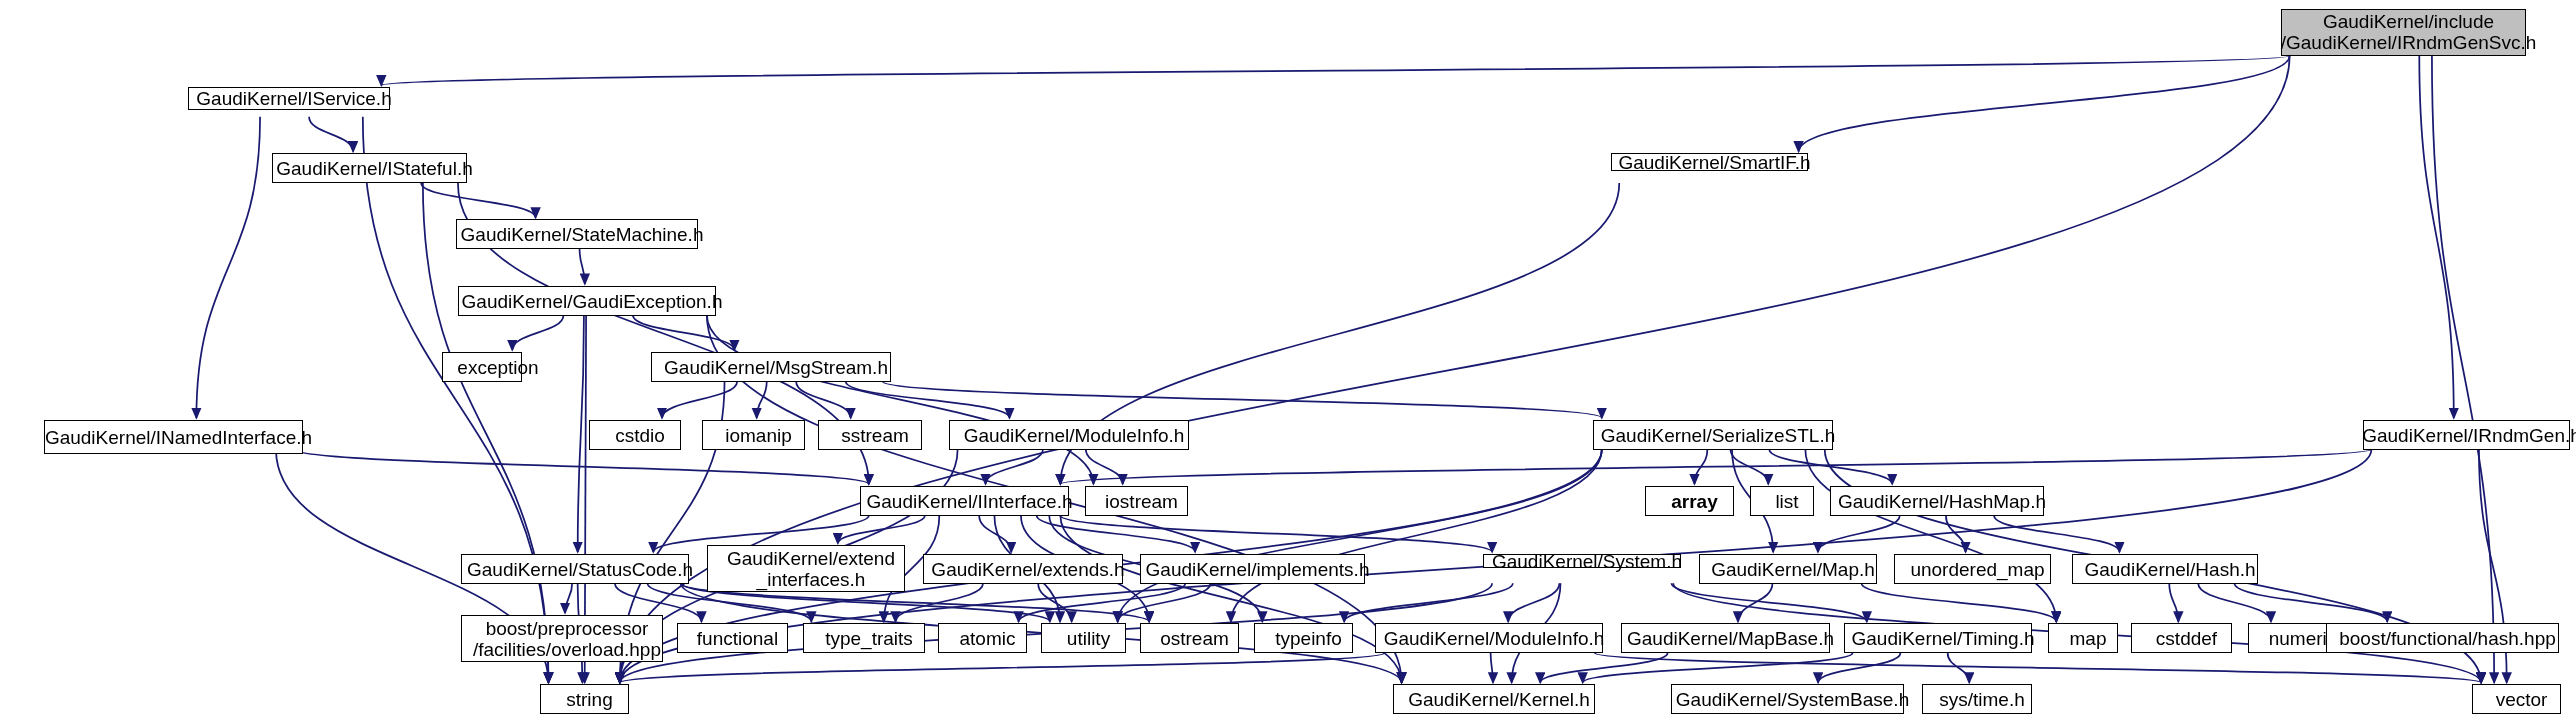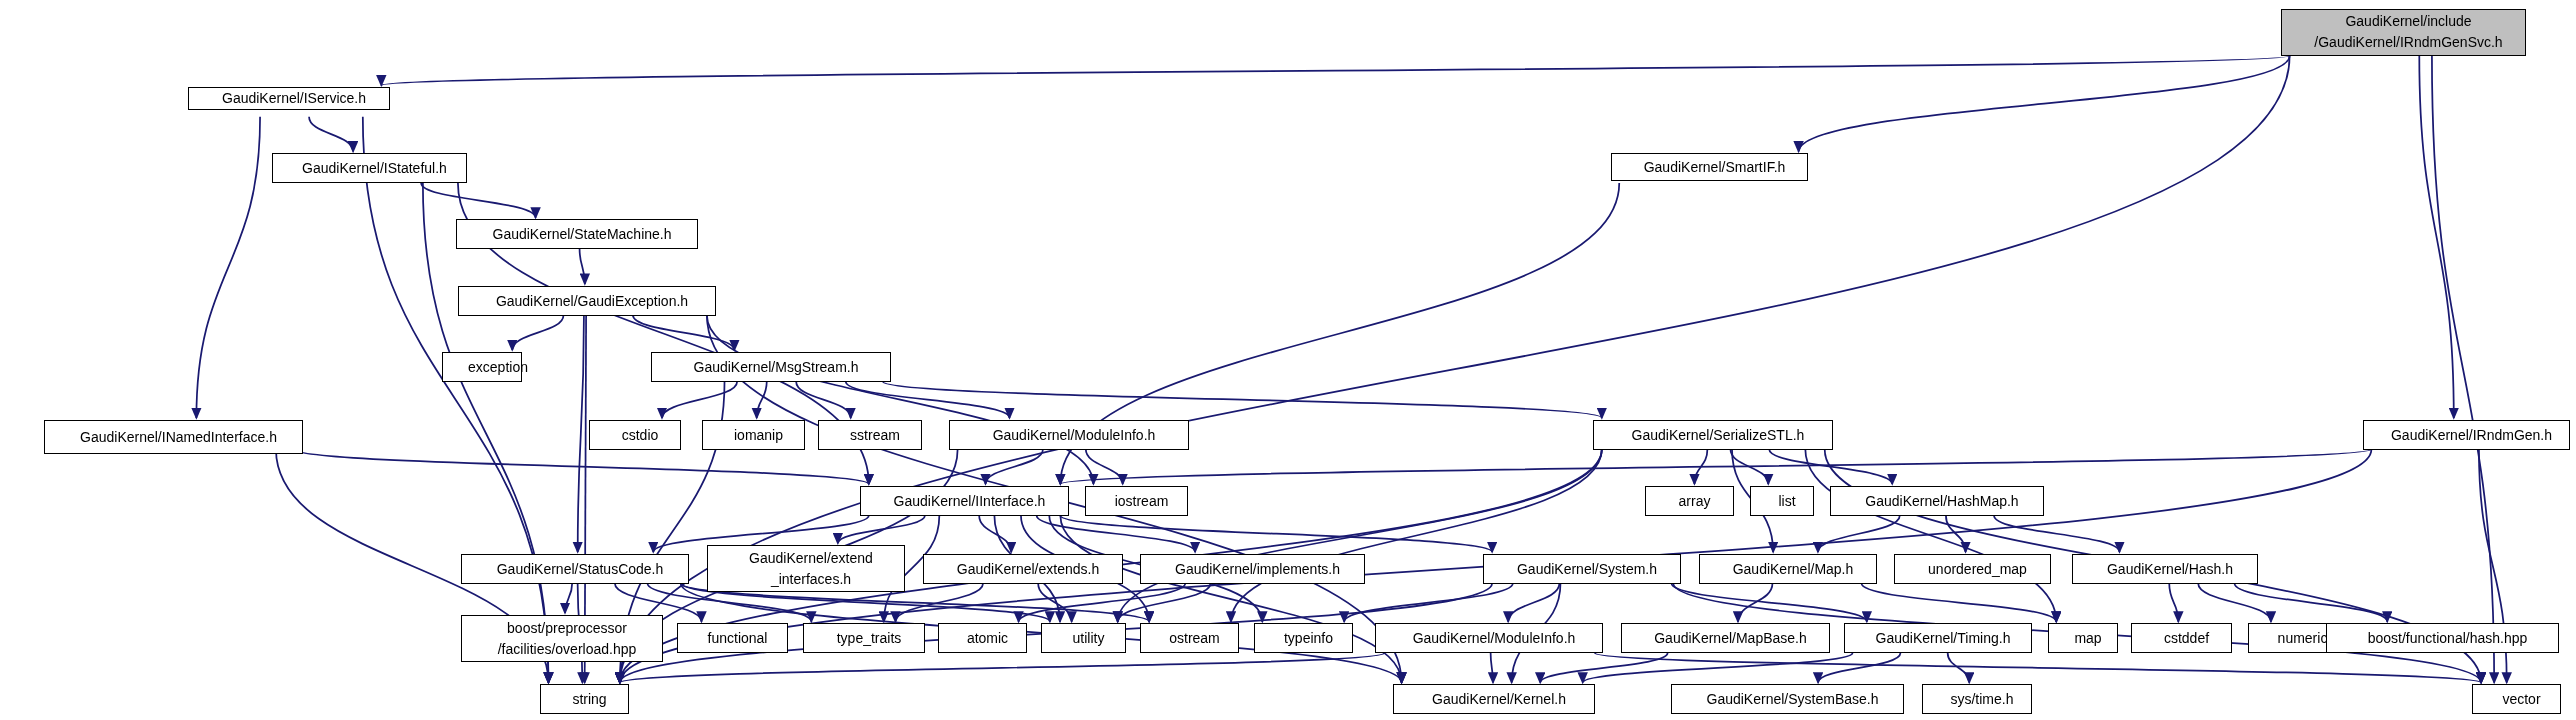--- a/index.html
+++ b/index.html
@@ -37,21 +37,21 @@
     align-items: center;
     justify-content: center;
     z-index: 1;
     cursor: pointer;
   }
   .node.nolink { cursor: default; }
   .node.root {
     background: #bfbfbf;
   }
   .node .label {
-    font-size: 14px;
+    font-size: 19px;
     line-height: 21px;
     color: #000000;
     text-align: center;
     white-space: pre-line;
     padding: 0 5.2px;
     margin-left: 10px;
   }
 </style>
 </head>
 <body>
@@ -151,21 +151,21 @@
 <div class="node root nolink" style="left: 2281px; top: 8.7px; width: 245px; height: 47px;">
       <span class="label">GaudiKernel/include
 /GaudiKernel/IRndmGenSvc.h</span>
     </div>
     <div class="node" style="left: 188px; top: 87px; width: 202px; height: 23px; align-items: flex-end;">
       <span class="label">GaudiKernel/IService.h</span>
     </div>
     <div class="node" style="left: 272px; top: 153px; width: 195px; height: 30px;">
       <span class="label">GaudiKernel/IStateful.h</span>
     </div>
-    <div class="node" style="left: 1611px; top: 153px; width: 197px; height: 28px;">
+    <div class="node" style="left: 1611px; top: 153px; width: 197px; height: 18px;">
       <span class="label">GaudiKernel/SmartIF.h</span>
     </div>
     <div class="node" style="left: 456px; top: 219px; width: 242px; height: 30px;">
       <span class="label">GaudiKernel/StateMachine.h</span>
     </div>
     <div class="node" style="left: 458px; top: 286px; width: 258px; height: 30px;">
       <span class="label">GaudiKernel/GaudiException.h</span>
     </div>
     <div class="node nolink" style="left: 442px; top: 352px; width: 80px; height: 30px; padding-left: 22px;">
       <span class="label">exception</span>
@@ -193,21 +193,21 @@
     </div>
     <div class="node" style="left: 2363px; top: 420px; width: 207px; height: 30px;">
       <span class="label">GaudiKernel/IRndmGen.h</span>
     </div>
     <div class="node" style="left: 860px; top: 486px; width: 209px; height: 30px;">
       <span class="label">GaudiKernel/IInterface.h</span>
     </div>
     <div class="node nolink" style="left: 1085px; top: 486px; width: 103px; height: 30px;">
       <span class="label">iostream</span>
     </div>
-    <div class="node nolink" style="left: 1645px; top: 486px; width: 89px; height: 30px;">
+    <div class="node nolink" style="left: 1645px; top: 486px; width: 89px; height: 30px; font-weight: bold;">
       <span class="label">array</span>
     </div>
     <div class="node nolink" style="left: 1750px; top: 486px; width: 64px; height: 30px;">
       <span class="label">list</span>
     </div>
     <div class="node" style="left: 1830px; top: 486px; width: 214px; height: 30px;">
       <span class="label">GaudiKernel/HashMap.h</span>
     </div>
     <div class="node" style="left: 461px; top: 554px; width: 228px; height: 30px;">
       <span class="label">GaudiKernel/StatusCode.h</span>
@@ -215,21 +215,21 @@
     <div class="node" style="left: 707px; top: 545px; width: 198px; height: 47px;">
       <span class="label">GaudiKernel/extend
 _interfaces.h</span>
     </div>
     <div class="node" style="left: 923px; top: 554px; width: 200px; height: 30px;">
       <span class="label">GaudiKernel/extends.h</span>
     </div>
     <div class="node" style="left: 1140px; top: 554px; width: 225px; height: 30px;">
       <span class="label">GaudiKernel/implements.h</span>
     </div>
-    <div class="node" style="left: 1483px; top: 554px; width: 198px; height: 30px;">
+    <div class="node" style="left: 1483px; top: 554px; width: 198px; height: 14px;">
       <span class="label">GaudiKernel/System.h</span>
     </div>
     <div class="node" style="left: 1699px; top: 554px; width: 178px; height: 30px;">
       <span class="label">GaudiKernel/Map.h</span>
     </div>
     <div class="node nolink" style="left: 1894px; top: 554px; width: 157px; height: 30px;">
       <span class="label">unordered_map</span>
     </div>
     <div class="node" style="left: 2072px; top: 554px; width: 186px; height: 30px;">
       <span class="label">GaudiKernel/Hash.h</span>

